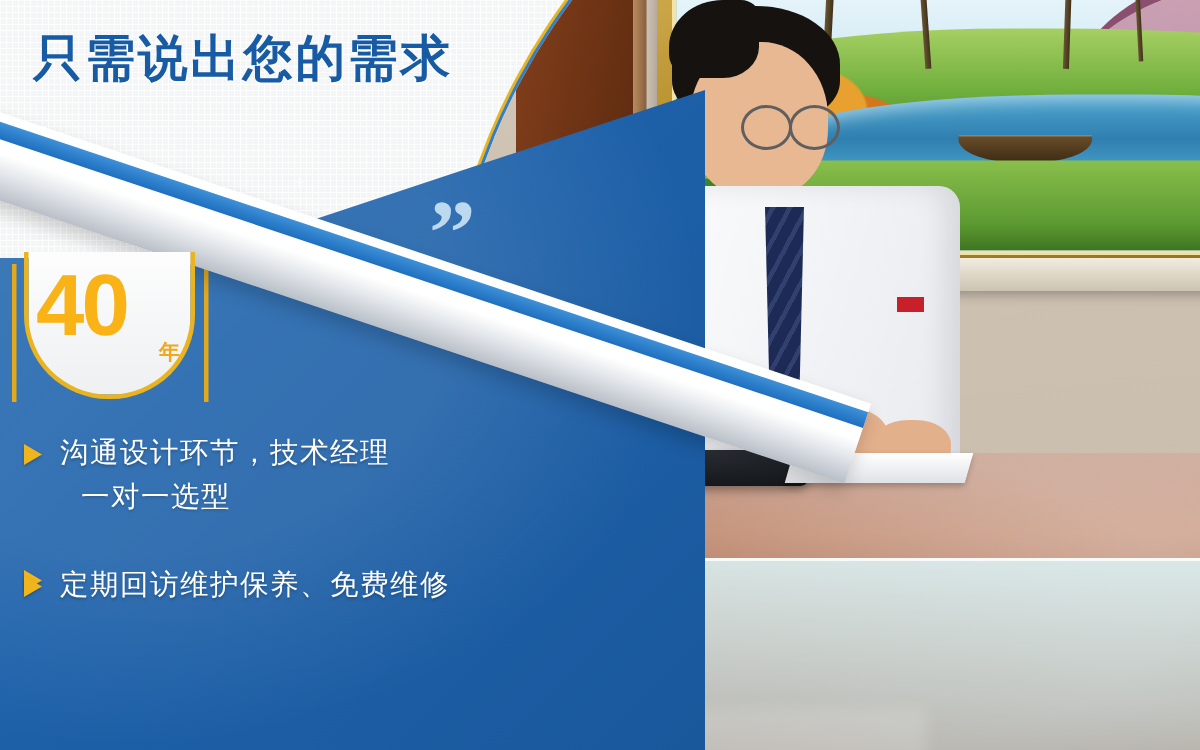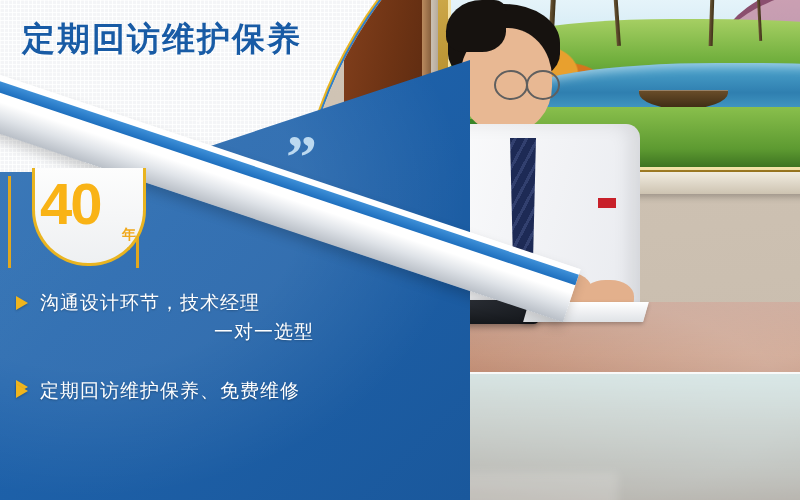--- a/index.html
+++ b/index.html
@@ -222,21 +222,21 @@
   .headline{
     position:absolute;left:22px;top:14px;width:430px;
     color:#185ba5;font-weight:bold;letter-spacing:2px;
     text-shadow:0 1px 0 rgba(255,255,255,.85);
   }
   .headline .ln{font-size:33px;line-height:50px;white-space:nowrap;}
   .headline .ln2{padding-left:8px;}
 
   
   .badge{
-    position:absolute;left:16px;top:168px;width:114px;height:98px;margin-left:16px;
+    position:absolute;left:16px;top:168px;width:114px;height:98px;
   }
   .badge-shield{
     position:absolute;inset:0;
     border:3px solid #e9b420;
     border-top:none;
     border-radius:0 0 56px 56px;
     background:linear-gradient(180deg,#fdfdfd,#eef0f2);
     box-sizing:border-box;
   }
   .badge-num{
@@ -262,21 +262,21 @@
     width:0;height:0;
     border-left:12px solid #f0b51d;
     border-top:7px solid transparent;
     border-bottom:7px solid transparent;
     filter:drop-shadow(0 1px 1px rgba(0,0,0,.25));
   }
   .bullet .bt{
     color:#ffffff;font-size:19px;line-height:29px;letter-spacing:1px;
     text-shadow:0 1px 2px rgba(0,0,0,.25);
   }
-  .bullet .bt2{display:block;padding-left:14px;text-align:right;}
+  .bullet .bt2{display:block;padding-left:14px;}
 
   
   .quote{
     position:absolute;left:286px;top:134px;
     font-size:62px;line-height:44px;color:#bcd9f0;
     font-family:"Liberation Serif","DejaVu Serif",serif;
     font-weight:bold;user-select:none;
   }
 </style>
 </head>
@@ -380,21 +380,21 @@
 
   <div class="gold-hair" style="left:8px;top:176px;width:3px;height:92px;"></div>
   <div class="gold-hair" style="left:136px;top:162px;width:3px;height:106px;"></div>
 
   <div class="ribbon">
     <div class="ribbon-white"></div>
     <div class="ribbon-blue"></div>
   </div>
 
   <div class="headline">
-    <div class="ln">定期回访维护保养</div>
+    <div class="ln">只需说出您的需求</div>
   </div>
 
   <div class="quote">”</div>
 
   <div class="badge">
     <div class="badge-shield"></div>
     <div class="badge-num">40</div>
     <div class="badge-year">年</div>
   </div>
 

